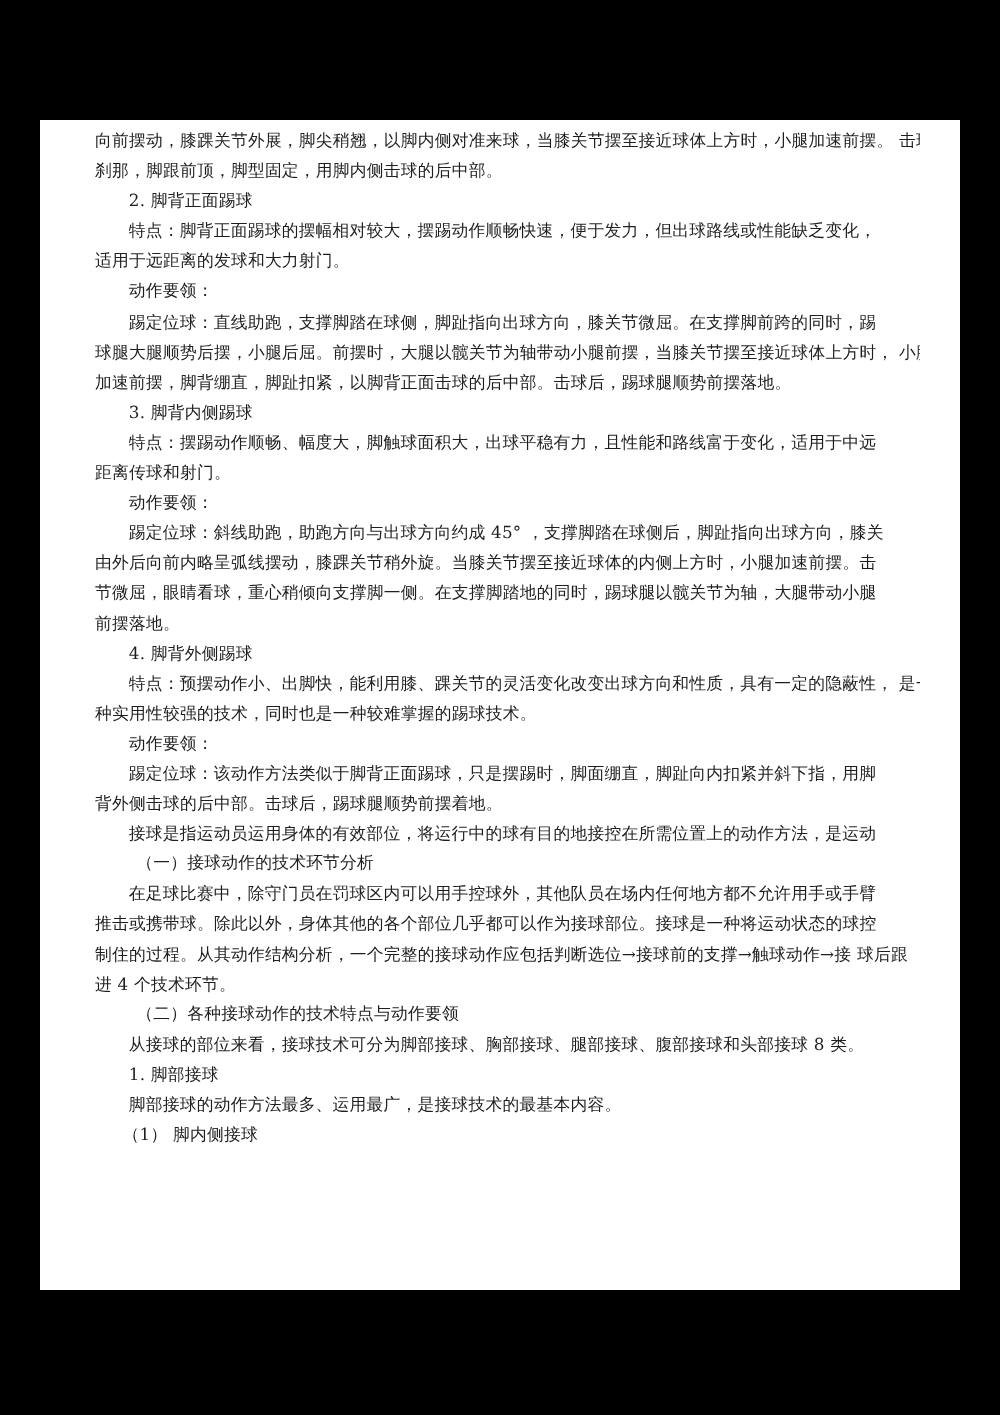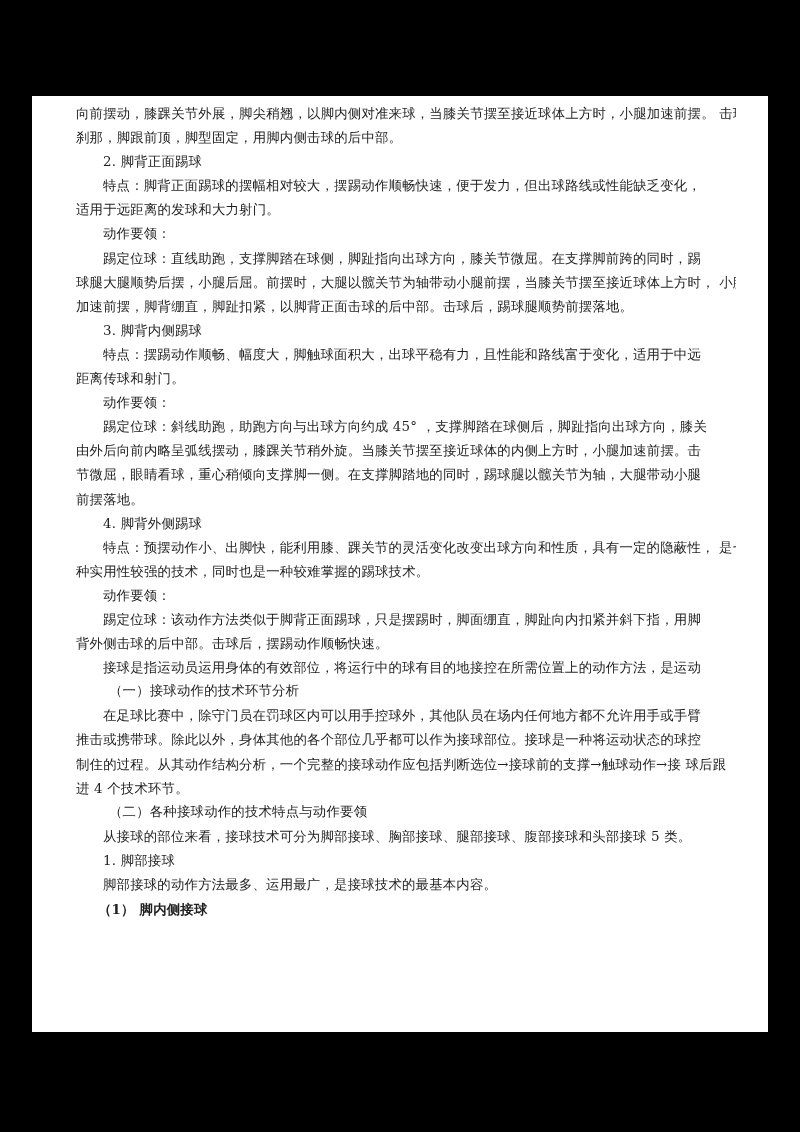--- a/index.html
+++ b/index.html
@@ -35,21 +35,21 @@
     .line {
       height: 24.1px;
       line-height: 24.1px;
       white-space: nowrap;
       overflow: hidden;
       text-align: justify;
     }
     .indent { padding-left: 27px; }
     .indent2 { padding-left: 33px; font-family: Liberation Mono, monospace; }
     .noindent { padding-left: 0; }
-    .sub-indent { padding-left: 22px; font-weight: bold; }
+    .sub-indent { padding-left: 22px; }
   </style>
 </head>
 <body>
 
 <div class="page">
   <div class="content">
     <div class="line noindent">向前摆动，膝踝关节外展，脚尖稍翘，以脚内侧对准来球，当膝关节摆至接近球体上方时，小腿加速前摆。    击球</div>
     <div class="line noindent">刹那，脚跟前顶，脚型固定，用脚内侧击球的后中部。</div>
     <div class="line indent">2. 脚背正面踢球</div>
     <div class="line indent">特点：脚背正面踢球的摆幅相对较大，摆踢动作顺畅快速，便于发力，但出球路线或性能缺乏变化，</div>
@@ -64,26 +64,26 @@
     <div class="line indent">动作要领：</div>
     <div class="line indent">踢定位球：斜线助跑，助跑方向与出球方向约成 45° ，支撑脚踏在球侧后，脚趾指向出球方向，膝关</div>
     <div class="line noindent">由外后向前内略呈弧线摆动，膝踝关节稍外旋。当膝关节摆至接近球体的内侧上方时，小腿加速前摆。击</div>
     <div class="line noindent">节微屈，眼睛看球，重心稍倾向支撑脚一侧。在支撑脚踏地的同时，踢球腿以髋关节为轴，大腿带动小腿</div>
     <div class="line noindent">前摆落地。</div>
     <div class="line indent">4. 脚背外侧踢球</div>
     <div class="line indent">特点：预摆动作小、出脚快，能利用膝、踝关节的灵活变化改变出球方向和性质，具有一定的隐蔽性，    是一</div>
     <div class="line noindent">种实用性较强的技术，同时也是一种较难掌握的踢球技术。</div>
     <div class="line indent">动作要领：</div>
     <div class="line indent">踢定位球：该动作方法类似于脚背正面踢球，只是摆踢时，脚面绷直，脚趾向内扣紧并斜下指，用脚</div>
-    <div class="line noindent">背外侧击球的后中部。击球后，摆踢动作顺畅快速。</div>
+    <div class="line noindent">背外侧击球的后中部。击球后，踢球腿顺势前摆着地。</div>
     <div class="line indent">接球是指运动员运用身体的有效部位，将运行中的球有目的地接控在所需位置上的动作方法，是运动</div>
     <div class="line indent2">（一）接球动作的技术环节分析</div>
     <div class="line indent">在足球比赛中，除守门员在罚球区内可以用手控球外，其他队员在场内任何地方都不允许用手或手臂</div>
     <div class="line noindent">推击或携带球。除此以外，身体其他的各个部位几乎都可以作为接球部位。接球是一种将运动状态的球控</div>
     <div class="line noindent">制住的过程。从其动作结构分析，一个完整的接球动作应包括判断选位→接球前的支撑→触球动作→接    球后跟</div>
     <div class="line noindent">进 4 个技术环节。</div>
     <div class="line indent2">（二）各种接球动作的技术特点与动作要领</div>
-    <div class="line indent">从接球的部位来看，接球技术可分为脚部接球、胸部接球、腿部接球、腹部接球和头部接球 5 类。</div>
+    <div class="line indent">从接球的部位来看，接球技术可分为脚部接球、胸部接球、腿部接球、腹部接球和头部接球 8 类。</div>
     <div class="line indent">1. 脚部接球</div>
     <div class="line indent">脚部接球的动作方法最多、运用最广，是接球技术的最基本内容。</div>
     <div class="line sub-indent">（1） 脚内侧接球</div>
   </div>
 </div>
 
 </body></html>

